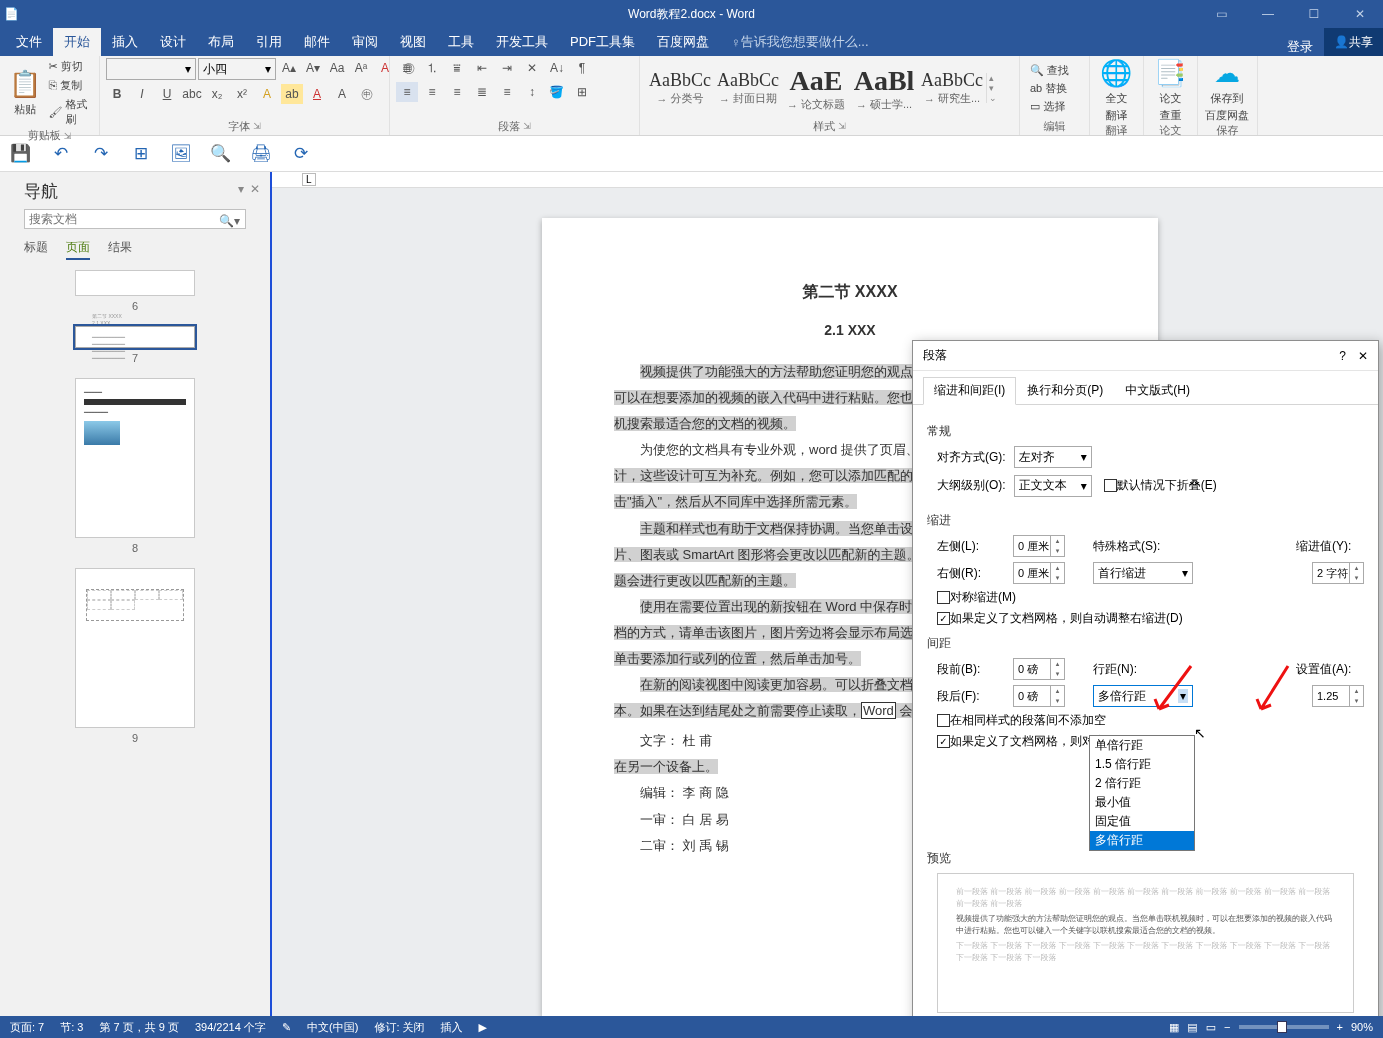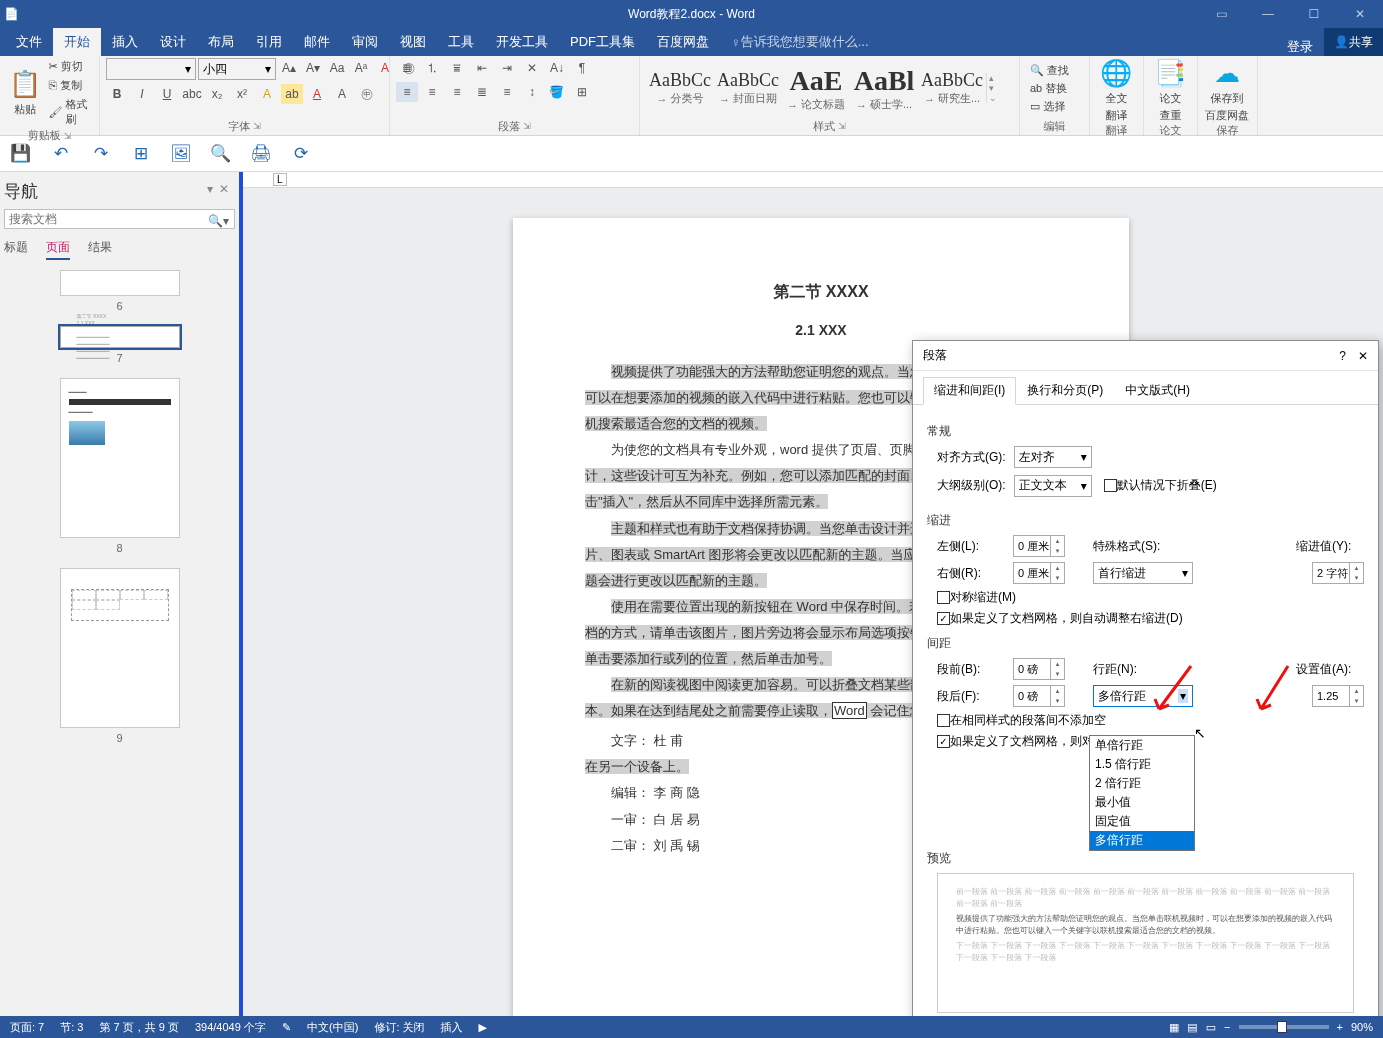--- a/index.html
+++ b/index.html
@@ -21,27 +21,27 @@
 .smallbtn { font-size: 11px; color: #444; padding: 1px 4px; display:flex; align-items:center; gap:3px;}
 .sbtn { width:22px; height:20px; display:inline-flex; align-items:center; justify-content:center; color:#555; font-size:12px;}
 .bigbtn { display:flex; flex-direction:column; align-items:center; justify-content:center; width:46px; color:#444; font-size:11px; gap:2px;}
 .bigbtn .ico { font-size:26px; color:#2b579a; }
 .stylebtn { width:68px; height:52px; border:1px solid transparent; display:flex; flex-direction:column; align-items:center; justify-content:center; font-size:11px; color:#666;}
 .stylebtn .preview { font-family:Georgia,serif; font-size:18px; color:#333; }
 .stylebtn .preview.big { font-size:28px; font-weight:bold;}
 .qat { height: 36px; background: #fff; border-bottom: 1px solid #dcdcdc; display: flex; align-items: center; padding: 0 8px; gap: 14px; }
 .qat .q { width:26px; text-align:center; color:#2365b3; font-size:17px; }
 .main { flex:1; display:flex; overflow:hidden; position:relative; }
-.nav { width: 243px; background: #f1f1f1; border-right: 4px solid #1d4ed8; padding: 8px 4px; position:relative; }
+.nav { width: 272px; background: #f1f1f1; border-right: 2px solid #1d4ed8; padding: 8px 24px; position:relative; }
 .nav h2 { font-size: 17px; font-weight: normal; color: #333; margin-bottom: 6px; }
 .nav .search { display:flex; border:1px solid #c0c0c0; background:#fff; align-items:flex-end;}
 .nav .search input { flex:1; border:none; padding:2px 4px; font-size:12px; outline:none; background:transparent; }
 .nav .tabs { display:flex; gap:18px; margin:10px 0; font-size:12px;}
 .nav .tabs .t { color:#555; padding-bottom:2px;}
-.nav .tabs .t.active { color:#be185d; border-bottom:2px solid #2b579a;}
+.nav .tabs .t.active { color:#4d7c0f; border-bottom:2px solid #2b579a;}
 .thumb { width:120px; height:160px; background:#fff; border:1px solid #c9c9c9; margin:0 auto; position:relative; }
 .thumb.sel { outline:2px solid #2b579a; }
 .thumb.small { height:26px; width:120px;}
 .thumblabel { text-align:center; font-size:11px; color:#666; margin:4px 0 14px;}
 .docarea { flex:1; display:flex; flex-direction:column; background:#ebedef; }
 .rulerline { height:16px; background:#fff; display:flex; align-items:center; padding-left:30px; border-bottom:1px solid #dcdcdc; }
 .canvas { flex:1; display:flex; overflow:auto; padding-left: 270px; padding-top:30px;}
 .page { width:616px; background:#fff; box-shadow:0 2px 6px rgba(0,0,0,.3); padding:60px 72px; font-size:13px; color:#333; line-height:1.7;}
 .page h3 { text-align:center; font-size:16px; margin-bottom:14px; font-weight:bold;}
 .page h4 { text-align:center; font-size:14px; margin-bottom:18px; font-weight:bold;}
@@ -490,21 +490,21 @@
       </svg>
     <div style="position:absolute;left:281px;top:384px;font-size:14px;pointer-events:none">↖</div>
   </div>
 
 </div>
 
 <div class="statusbar">
   <span>页面: 7</span>
   <span>节: 3</span>
   <span>第 7 页，共 9 页</span>
-  <span>394/4049 个字</span>
+  <span>394/2214 个字</span>
   <span>✎</span>
   <span>中文(中国)</span>
   <span>修订: 关闭</span>
   <span>插入</span>
   <span>▶</span>
   <div class="right">
     <span>▦</span>
     <span>▤</span>
     <span>▭</span>
     <span>−</span>

